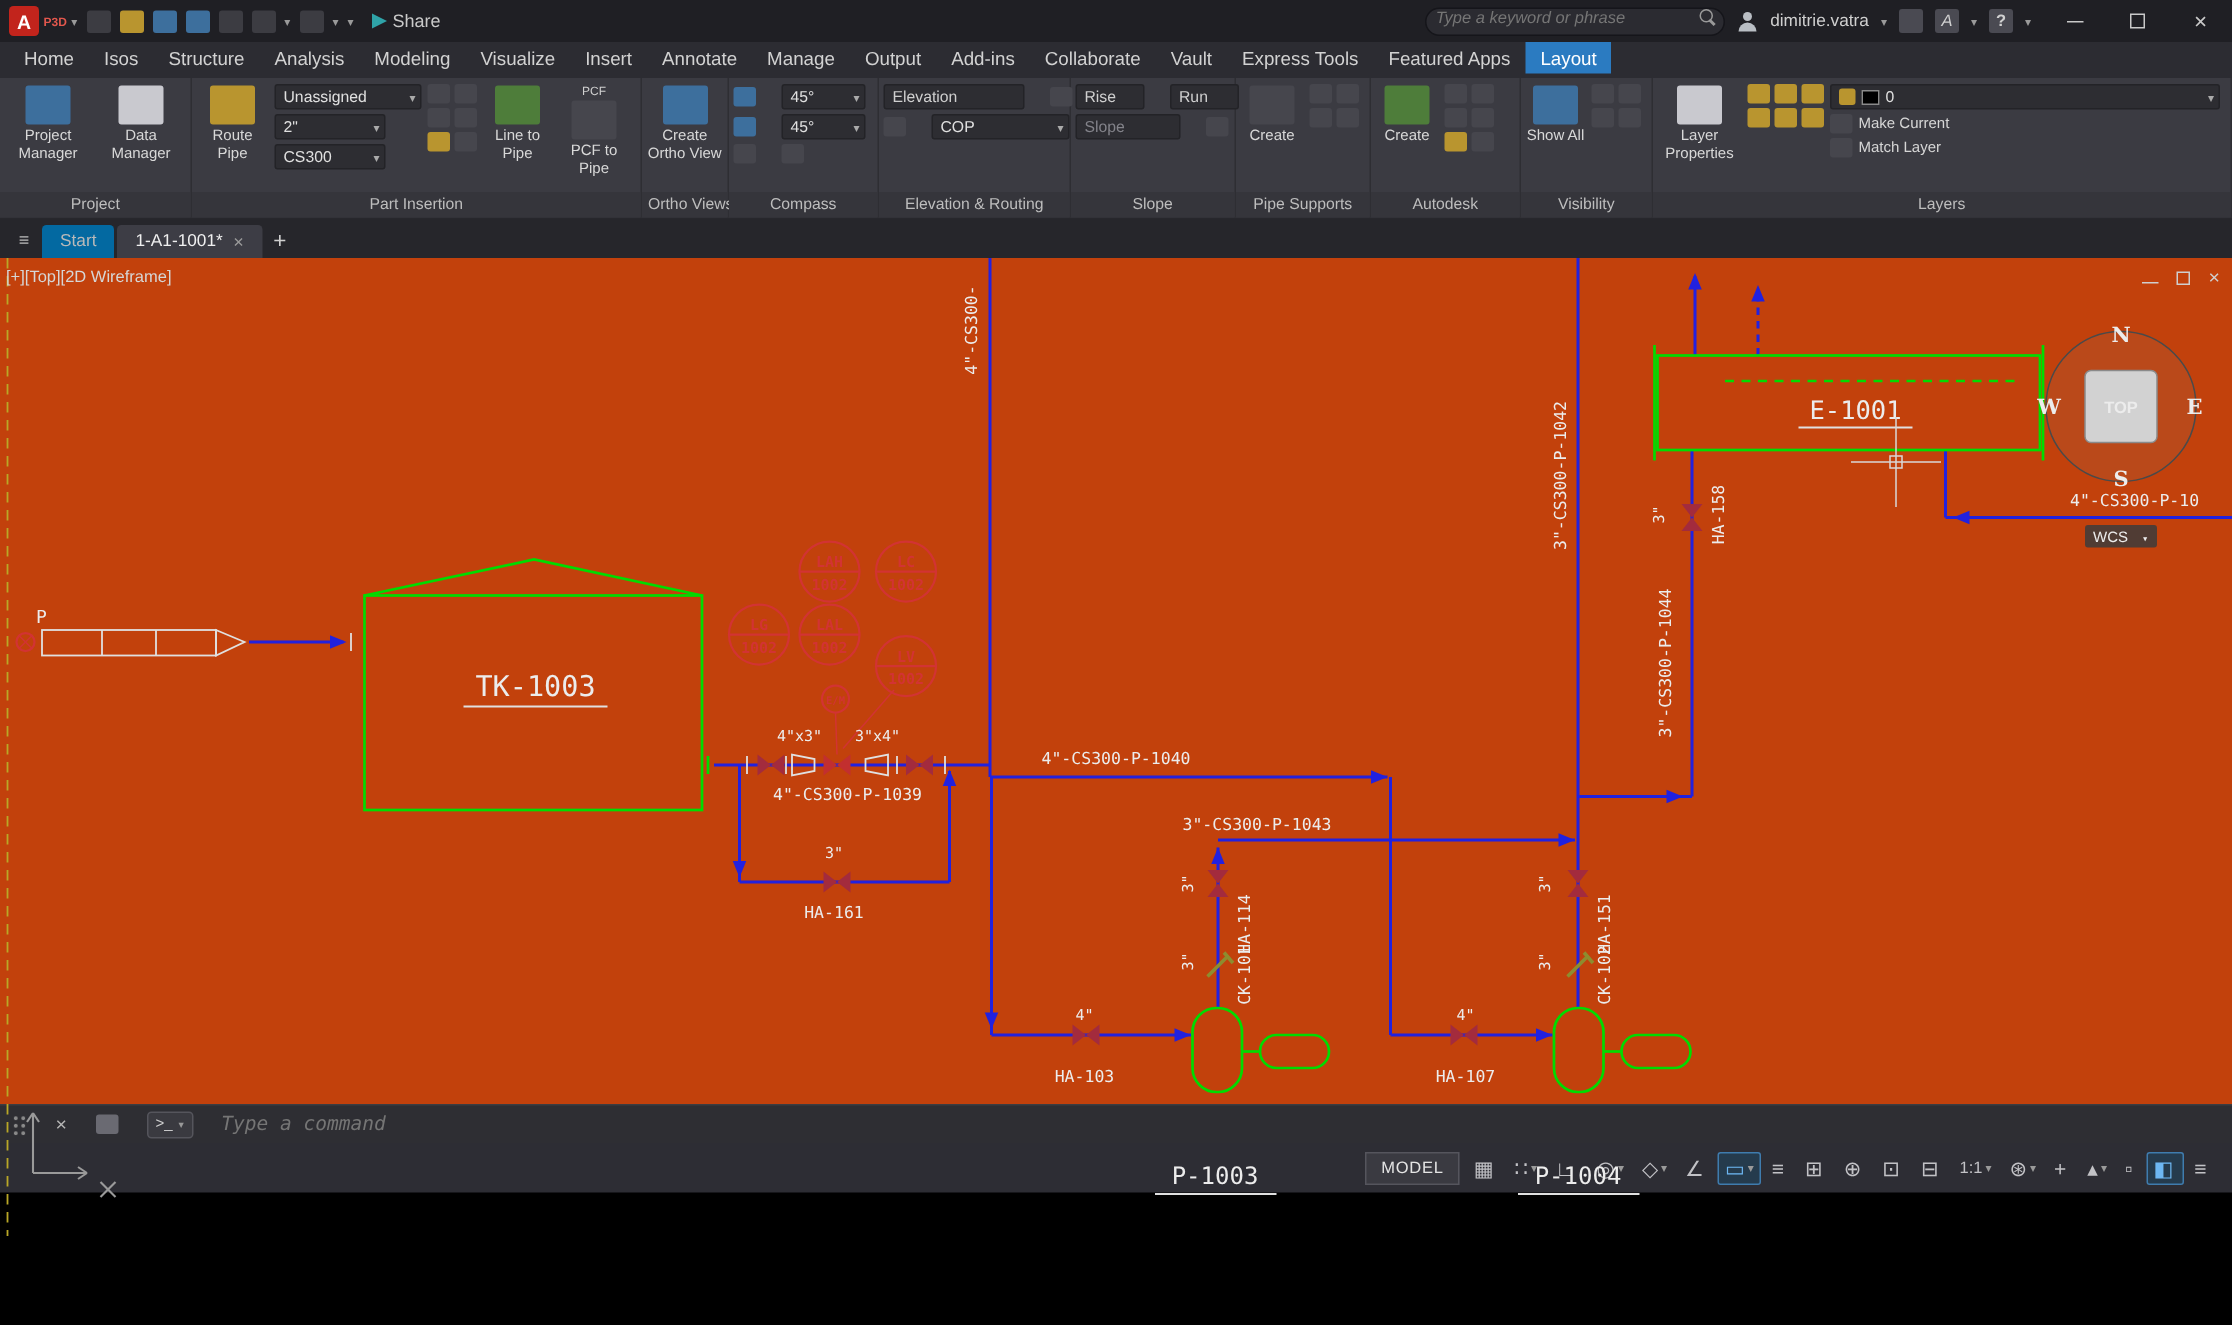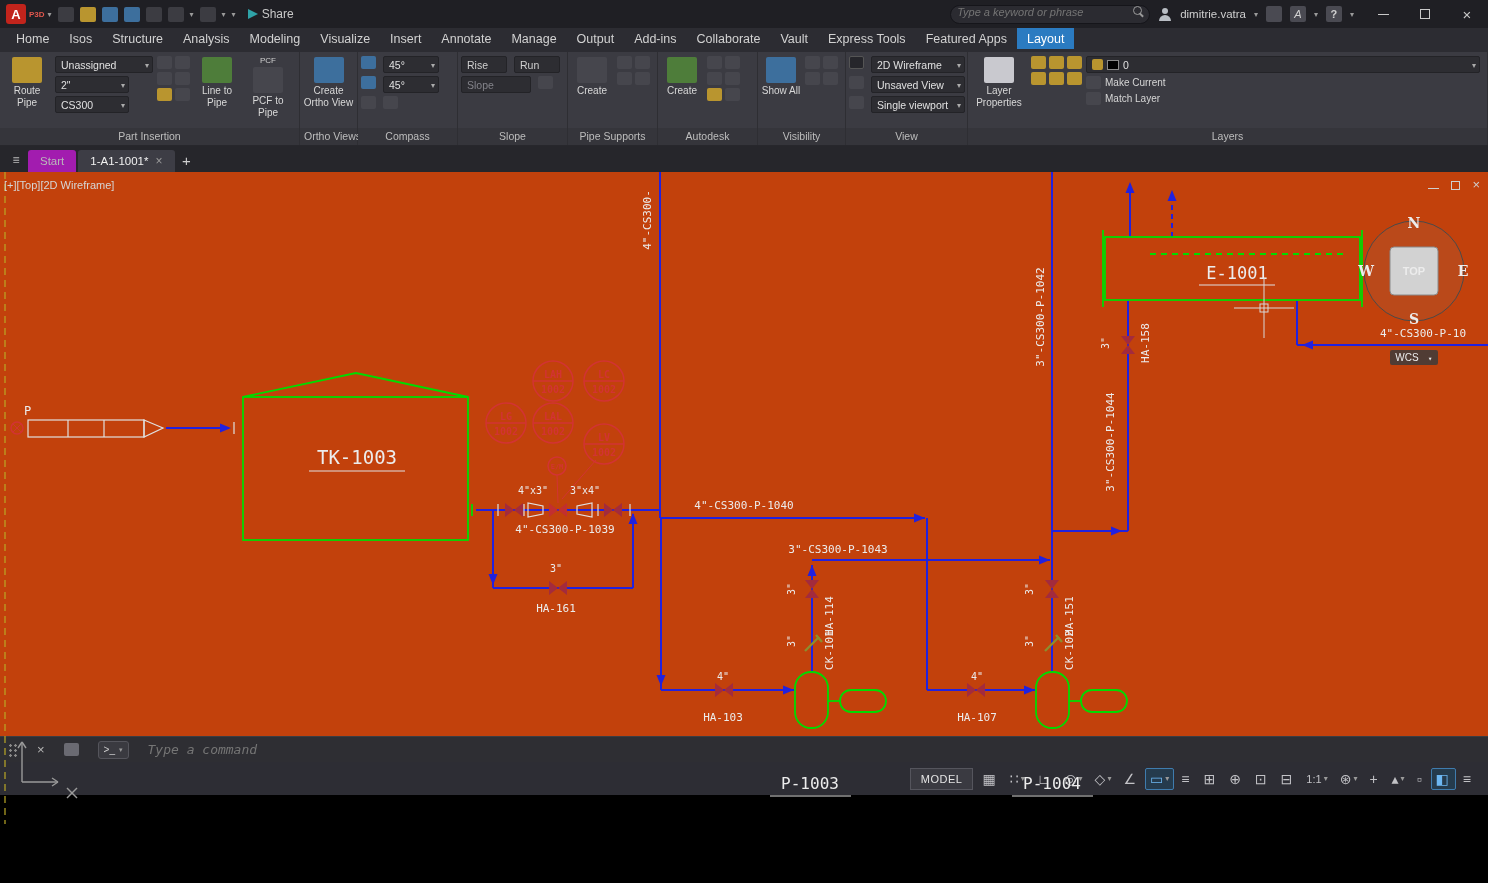--- a/index.html
+++ b/index.html
@@ -47,36 +47,36 @@
   .ribbon{height:94px;background:#3b3b42;display:flex;border-bottom:1px solid #27272c}
   .panel{border-right:1px solid #2e2e33;display:flex;flex-direction:column;flex:0 0 auto}
   .pbody{flex:1;display:flex;align-items:flex-start;padding:4px 3px 0;gap:4px}
   .ptitle{height:17px;font-size:10.5px;color:#bdbdbd;text-align:center;line-height:16px;background:#35353b;white-space:nowrap;padding:0 4px}
   .bigbtn{display:flex;flex-direction:column;align-items:center;gap:2px;font-size:10px;color:#d8d8d8;text-align:center;line-height:1.15;padding-top:1px}
   .chip{width:18px;height:16px;border-radius:2px;background:#585860;flex:0 0 auto}
   .chip.lg{width:30px;height:26px}
   .chip.sm{width:15px;height:13px}
   .c-yel{background:#b9952f}.c-blu{background:#3d6f9d}.c-grn{background:#4e7d3a}.c-wht{background:#c9c9cf}.c-dim{background:#46464d}.c-dark{background:#26262b;border:1px solid #555}
   .vcol{display:flex;flex-direction:column;gap:3px}
-  .hrow{display:flex;align-items:flex-start;gap:7px}
+  .hrow{display:flex;align-items:center;gap:17px}
   .grid2{display:grid;grid-template-columns:repeat(2,15px);gap:3px}
   .grid3{display:grid;grid-template-columns:repeat(3,15px);gap:3px}
   .dd{height:17px;background:#2d2d32;border:1px solid #232327;border-radius:2px;font-size:10.5px;color:#e0e0e0;display:flex;align-items:center;gap:4px;padding:0 14px 0 5px;position:relative;white-space:nowrap}
   .dd::after{content:"▾";position:absolute;right:3px;top:4px;font-size:8px;color:#aaa}
   .fld{height:17px;background:#2d2d32;border:1px solid #232327;border-radius:2px;font-size:10.5px;color:#cfcfcf;display:flex;align-items:center;padding:0 5px;white-space:nowrap}
   .fld.gray{color:#83838a}
   .badge{font-size:8px;color:#cfcfcf;line-height:1}
   .minibtn{display:flex;align-items:center;gap:4px;font-size:10px;color:#d6d6d6;white-space:nowrap}
   .swatch{width:12px;height:10px;background:#000;border:1px solid #8a8a8a}
 
   
   .filetabs{height:26px;background:#26262b;display:flex;align-items:flex-end;gap:2px;padding-left:6px}
   .ft-menu{width:20px;height:18px;margin-bottom:3px;color:#bbb;font-size:12px;display:flex;align-items:center;justify-content:center}
   .ft-menu::after{content:"≡"}
-  .ftab{height:22px;padding:0 12px;display:flex;align-items:center;gap:7px;font-size:11.5px;color:#b9b9b9;background:#a21caf;border-radius:3px 3px 0 0}
+  .ftab{height:22px;padding:0 12px;display:flex;align-items:center;gap:7px;font-size:11.5px;color:#b9b9b9;background:#0369a1;border-radius:3px 3px 0 0}
   .ftab.active{background:#3d3d45;color:#f0f0f0}
   .ftab .x::after{content:"×";color:#9a9a9a;font-size:12px}
   .ft-plus{width:20px;height:20px;margin-bottom:2px;color:#cfcfcf;font-size:15px;display:flex;align-items:center;justify-content:center}
   .ft-plus::after{content:"+"}
 
   
   .canvas{position:relative;height:564px;background:#c2410c}
   .canvas svg{position:absolute;inset:0}
   .vp-label{position:absolute;left:4px;top:7px;font-size:11px;color:#d6d6d6;z-index:3}
   .vp-ctrls{position:absolute;right:8px;top:8px;display:flex;gap:12px;align-items:center;z-index:3}
@@ -239,20 +239,33 @@
       <span>Featured Apps</span>
     </span>
 
     <span class="tab active">
       <span>Layout</span>
     </span>
   </div>
 
 <div class="ribbon">
 
+  <div class="panel" style="width:128px">
+    <div class="pbody">
+      <div class="bigbtn" style="width:58px">
+        <span class="chip lg c-blu"></span>
+        <span>Project Manager</span>
+      </div>
+      <div class="bigbtn" style="width:58px">
+        <span class="chip lg c-wht"></span>
+        <span>Data Manager</span>
+      </div>
+    </div>
+    <div class="ptitle">Project</div>
+  </div>
 
   <div class="panel" style="width:300px">
     <div class="pbody">
       <div class="bigbtn" style="width:48px">
         <span class="chip lg c-yel"></span>
         <span>Route Pipe</span>
       </div>
       <div class="vcol" style="width:98px">
         <div class="dd">
             <span>Unassigned</span>
@@ -312,20 +325,39 @@
         </div>
         <div class="hrow">
           <span class="chip sm c-dim"></span>
           <span class="chip sm c-dim"></span>
         </div>
       </div>
     </div>
     <div class="ptitle">Compass</div>
   </div>
 
+  <div class="panel" style="width:128px">
+    <div class="pbody">
+      <div class="vcol">
+        <div class="hrow">
+          <div class="fld" style="width:94px">
+              <span>Elevation</span>
+            </div>
+          <span class="chip sm c-dim"></span>
+        </div>
+        <div class="hrow">
+          <span class="chip sm c-dim"></span>
+          <div class="dd" style="width:92px">
+              <span>COP</span>
+            </div>
+        </div>
+      </div>
+    </div>
+    <div class="ptitle">Elevation &amp; Routing</div>
+  </div>
 
   <div class="panel" style="width:110px">
     <div class="pbody">
       <div class="vcol">
         <div class="hrow">
           <div class="fld" style="width:46px">
               <span>Rise</span>
             </div>
           <div class="fld" style="width:46px">
               <span>Run</span>
@@ -385,45 +417,20 @@
       <div class="grid2">
         <span class="chip sm c-dim"></span>
         <span class="chip sm c-dim"></span>
         <span class="chip sm c-dim"></span>
         <span class="chip sm c-dim"></span>
       </div>
     </div>
     <div class="ptitle">Visibility</div>
   </div>
 
-  <div class="panel" style="width:122px">
-    <div class="pbody">
-      <div class="vcol">
-        <div class="hrow">
-          <span class="chip sm c-dark"></span>
-          <div class="dd" style="width:94px">
-              <span>2D Wireframe</span>
-            </div>
-        </div>
-        <div class="hrow">
-          <span class="chip sm c-dim"></span>
-          <div class="dd" style="width:94px">
-              <span>Unsaved View</span>
-            </div>
-        </div>
-        <div class="hrow">
-          <span class="chip sm c-dim"></span>
-          <div class="dd" style="width:94px">
-              <span>Single viewport</span>
-            </div>
-        </div>
-      </div>
-    </div>
-    <div class="ptitle">View</div>
-  </div>
 
   <div class="panel" style="flex:1">
     <div class="pbody">
       <div class="bigbtn" style="width:56px">
         <span class="chip lg c-wht"></span>
         <span>Layer Properties</span>
       </div>
       <div class="grid3">
         <span class="chip sm c-yel"></span>
         <span class="chip sm c-yel"></span>

